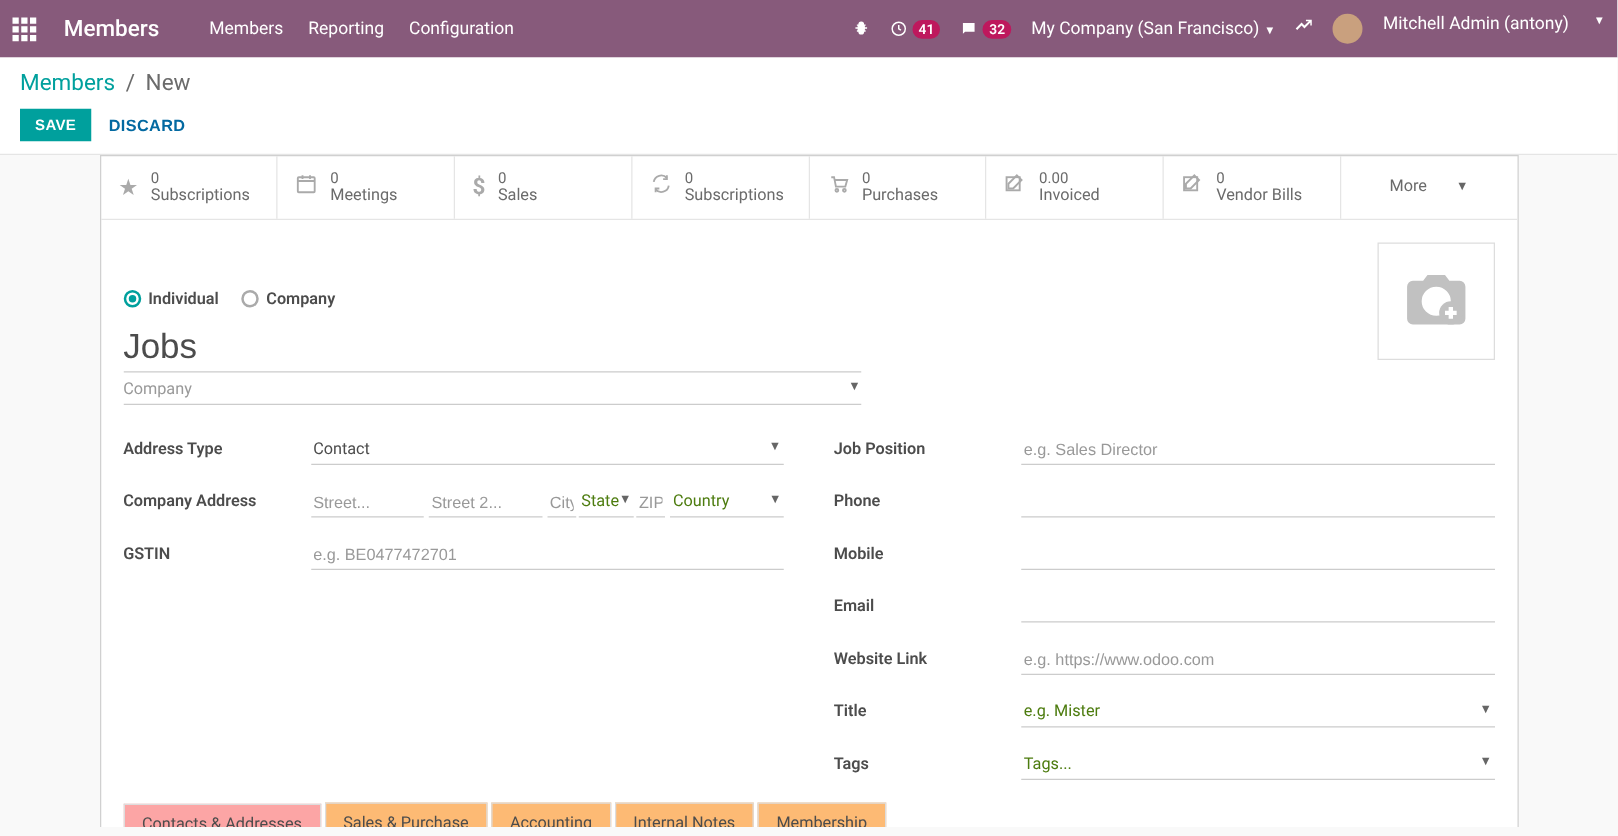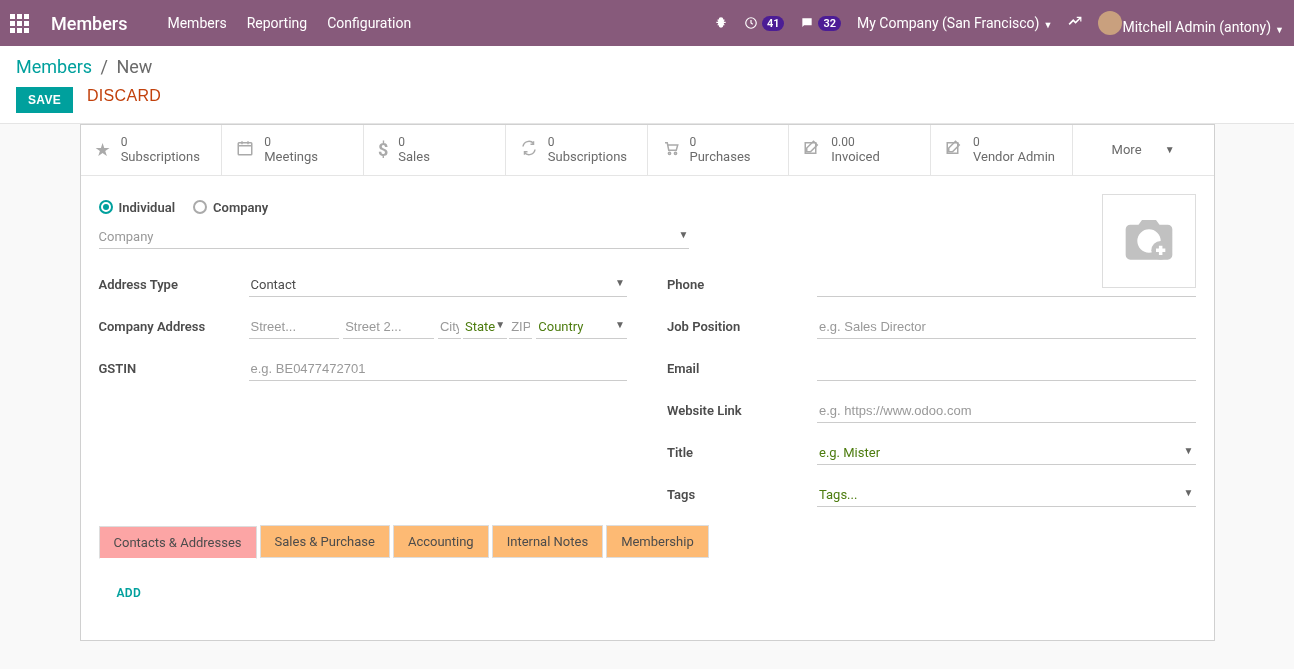--- a/index.html
+++ b/index.html
@@ -9,51 +9,51 @@
 .topnav { background: #875a7b; color: #fff; height: 46px; display: flex; align-items: center; padding: 0 10px; }
 .apps-icon { display: grid; grid-template-columns: repeat(3, 5px); grid-template-rows: repeat(3, 5px); gap: 2px; margin-right: 22px; cursor: pointer; }
 .apps-icon span { background: #fff; width: 5px; height: 5px; }
 .brand { font-size: 18px; font-weight: 500; margin-right: 40px; }
 .nav-links { display: flex; gap: 20px; }
 .nav-links a { color: #fff; text-decoration: none; font-size: 14px; cursor: pointer; }
 .spacer { flex: 1; }
 .nav-right { display: flex; align-items: center; gap: 16px; }
 .nav-right span, .nav-right div { color: #fff; }
 .badge-link { display: flex; align-items: center; gap: 4px; cursor: pointer; }
-.badge { background: #4c1d95; color: #fff; font-size: 11px; padding: 1px 5px; border-radius: 8px; font-weight: 600; }
+.badge { background: #be185d; color: #fff; font-size: 11px; padding: 1px 5px; border-radius: 8px; font-weight: 600; }
 .company-name, .user-name { font-size: 14px; cursor: pointer; }
 .avatar { width: 24px; height: 24px; border-radius: 50%; background: #c9a07e; display: inline-block; }
 .caret-down { font-size: 9px; margin-left: 4px; }
 
 
 .controlbar { background: #fff; padding: 10px 16px; border-bottom: 1px solid #e5e5e5; }
 .breadcrumb { font-size: 18px; color: #6b6b6b; margin-bottom: 10px; }
 .breadcrumb a { color: #00a09d; text-decoration: none; }
 .breadcrumb .sep { color: #6b6b6b; margin: 0 4px; }
-.actions { display: flex; gap: 14px; align-items: flex-start; }
+.actions { display: flex; gap: 14px; align-items: center; }
 .btn-save { background: #00a09d; color: #fff; border: none; padding: 6px 12px; font-size: 12px; font-weight: 600; cursor: pointer; letter-spacing: 0.3px; }
-.btn-discard { color: #c2410c; background: none; border: none; font-size: 16px; font-weight: 400; cursor: pointer; letter-spacing: 0.3px; }
+.btn-discard { color: #0369a1; background: none; border: none; font-size: 13px; font-weight: 700; cursor: pointer; letter-spacing: 0.3px; }
 
 
 .main-scroll { height: calc(100vh - 46px - 86px); overflow-y: scroll; padding: 0 8px; }
 .form-sheet { background: #fff; border: 1px solid #d0d0d0; max-width: 1135px; margin: 0 auto; }
 
 
 .stat-row { display: flex; border-bottom: 1px solid #e5e5e5; }
 .stat-btn { flex: 1; display: flex; align-items: center; gap: 10px; padding: 10px 14px; border-right: 1px solid #e5e5e5; cursor: pointer; min-height: 44px; }
 .stat-btn:last-child { border-right: none; }
 .stat-icon { color: #aaa; font-size: 18px; flex-shrink: 0; }
 .stat-text { display: flex; flex-direction: column; line-height: 1.2; }
 .stat-val { color: #6b6b6b; font-size: 12px; }
 .stat-lbl { color: #6b6b6b; font-size: 13px; }
 .more-btn { color: #6b6b6b; text-align: center; justify-content: center; }
 
 
 .form-body { padding: 24px 18px 30px 18px; position: relative; }
-.radio-row { display: flex; gap: 18px; margin-bottom: 10px; }
+.radio-row { display: flex; gap: 18px; margin-bottom: 10px; margin-top: 32px; }
 .radio-opt { display: flex; align-items: center; gap: 6px; cursor: pointer; }
 .radio-dot { width: 14px; height: 14px; border: 2px solid #00a09d; border-radius: 50%; display: inline-flex; align-items: center; justify-content: center; }
 .radio-dot.checked::after { content: ""; width: 6px; height: 6px; background: #00a09d; border-radius: 50%; }
 .radio-dot.unchecked { border-color: #aaa; }
 .radio-lbl { font-weight: 600; color: #4c4c4c; }
 
 .name-input { font-size: 28px; font-weight: 400; color: #4c4c4c; border: none; border-bottom: 1px solid #ccc; width: 590px; padding: 4px 0; outline: none; margin-bottom: 2px; }
 .company-select { width: 590px; border: none; border-bottom: 1px solid #ccc; padding: 4px 0; color: #999; display: flex; justify-content: space-between; cursor: pointer; margin-bottom: 24px; }
 .company-select .placeholder { color: #999; }
 
@@ -130,21 +130,21 @@
       <span class="badge">32</span>
     </div>
     <div class="company-name">
       <span>My Company (San Francisco)</span><span class="caret-down">▼</span>
     </div>
     <div>
       <svg width="14" height="14" viewBox="0 0 24 24" fill="white">
           <path d="M3 17l6-6 4 4 8-8v4h2V3h-8v2h4l-6 6-4-4-8 8 2 2z"></path>
         </svg>
     </div>
-    <div class="user-name" style="display:flex;align-items:flex-end;gap:0;">
+    <div class="user-name" style="display:flex;align-items:flex-start;gap:16px;">
       <span class="avatar"></span>
       <span>Mitchell Admin (antony)</span>
         <span class="caret-down">▼</span>
     </div>
   </div>
 </div>
 
 <div class="controlbar">
   <div class="breadcrumb">
     <a>Members</a>
@@ -226,21 +226,21 @@
     </div>
     <div class="stat-btn">
       <span class="stat-icon">
         <svg width="18" height="18" viewBox="0 0 24 24" fill="none" stroke="#aaa" stroke-width="2">
               <rect x="3" y="5" width="14" height="14"></rect>
               <path d="M14 3l5 5-9 9H5v-5l9-9z"></path>
             </svg>
       </span>
       <div class="stat-text">
             <span class="stat-val">0</span>
-            <span class="stat-lbl">Vendor Admin</span>
+            <span class="stat-lbl">Vendor Bills</span>
           </div>
     </div>
     <div class="stat-btn more-btn">
       <span>More</span>&nbsp;<span class="caret-glyph">▼</span>
     </div>
   </div>
 
   <div class="form-body">
     <div class="image-box">
       <svg width="56" height="56" viewBox="0 0 24 24" fill="#c1c1c1">
@@ -254,20 +254,21 @@
       <div class="radio-opt">
         <span class="radio-dot checked"></span>
         <span class="radio-lbl">Individual</span>
       </div>
       <div class="radio-opt">
         <span class="radio-dot unchecked"></span>
         <span class="radio-lbl">Company</span>
       </div>
     </div>
 
+    <input class="name-input" value="Jobs" style="">
     <div class="company-select">
       <span class="placeholder">Company</span>
       <span class="caret-glyph">▼</span>
     </div>
 
     <div class="field-cols">
 
       <div class="col">
         <div class="field-row">
           <div class="field-label">Address Type</div>
@@ -300,26 +301,30 @@
         <div class="field-row">
           <div class="field-label">GSTIN</div>
           <div class="field-input-wrap">
             <input class="field-input" placeholder="e.g. BE0477472701" style="">
           </div>
         </div>
       </div>
 
       <div class="col">
         <div class="field-row">
+          <div class="field-label">Job Position</div>
+          <div class="field-input-wrap"><input class="field-input" placeholder="e.g. Sales Director" style=""></div>
+        </div>
+        <div class="field-row">
           <div class="field-label">Phone</div>
           <div class="field-input-wrap"><input class="field-input" style=""></div>
         </div>
         <div class="field-row">
-          <div class="field-label">Job Position</div>
-          <div class="field-input-wrap"><input class="field-input" placeholder="e.g. Sales Director" style=""></div>
+          <div class="field-label">Mobile</div>
+          <div class="field-input-wrap"><input class="field-input" style=""></div>
         </div>
         <div class="field-row">
           <div class="field-label">Email</div>
           <div class="field-input-wrap"><input class="field-input" style=""></div>
         </div>
         <div class="field-row">
           <div class="field-label">Website Link</div>
           <div class="field-input-wrap"><input class="field-input" placeholder="e.g. https://www.odoo.com" style=""></div>
         </div>
         <div class="field-row">

